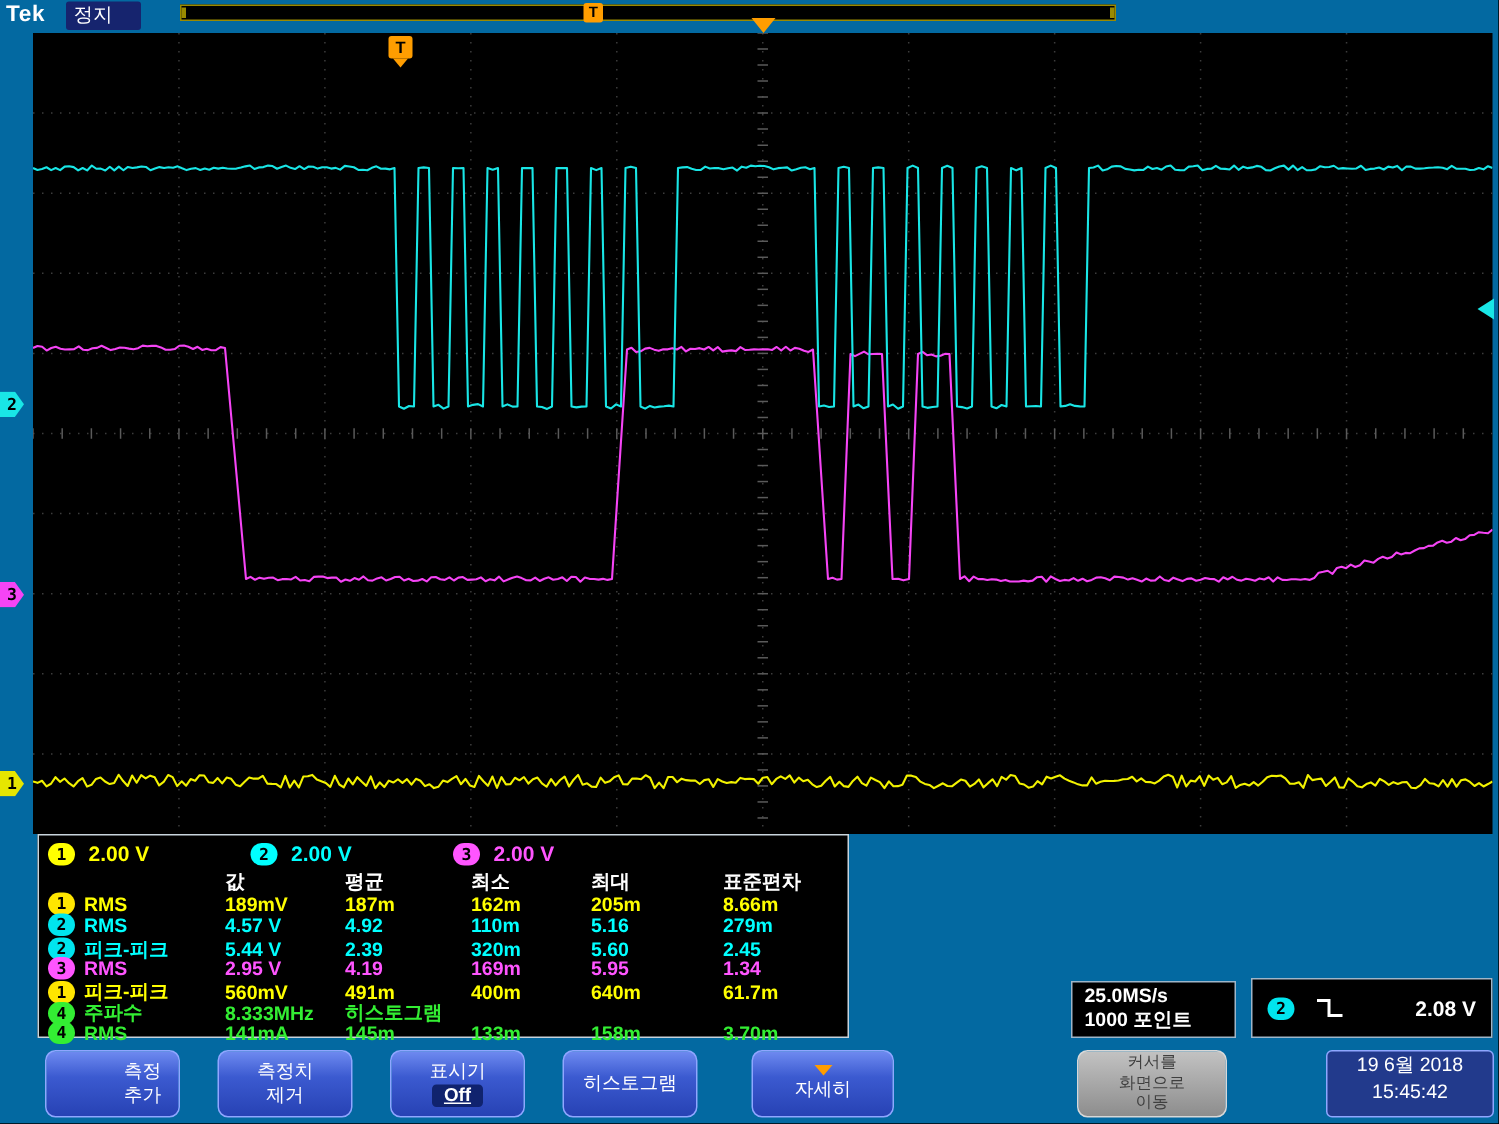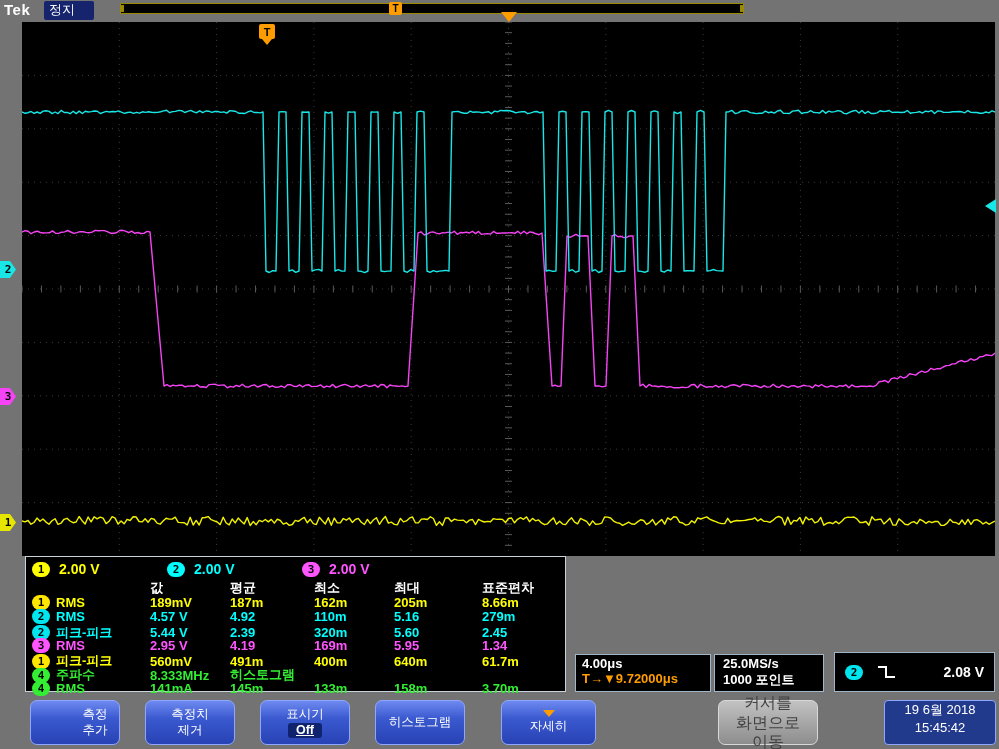--- a/index.html
+++ b/index.html
@@ -1,16 +1,16 @@
 <!DOCTYPE html>
 <html><head>
 <meta charset="utf-8">
 <style>
   html,body{margin:0;padding:0;background:#000;}
-  .screen{position:relative;width:999px;height:749px;background:#737373;overflow:hidden;
+  .screen{position:relative;width:999px;height:749px;background:#0369a1;overflow:hidden;
           font-family:"Liberation Sans",sans-serif;-webkit-font-smoothing:antialiased;}
 
   
   .tek-logo{position:absolute;left:4px;top:1px;color:#fff;font-size:15px;font-weight:bold;letter-spacing:0.5px;}
   .acq-status{position:absolute;left:44px;top:1px;color:#fff;font-size:13px;background:#16246e;padding:0 19px 1px 5px;border-radius:2px;}
   .record-bar{position:absolute;left:120px;top:3px;width:624px;height:11px;background:#000;
               border:1px solid #9a8a00;box-sizing:border-box;}
   .record-bar .endtick{position:absolute;top:1px;width:3px;height:7px;background:#9a8a00;}
   .record-t{position:absolute;left:268px;top:-2px;width:13px;height:13px;background:#ff9d00;color:#000;
             font-size:10px;font-weight:bold;display:flex;align-items:center;justify-content:center;border-radius:2px;}
@@ -52,21 +52,21 @@
   .trig-box{left:834px;top:652px;width:161px;height:40px;display:flex;align-items:center;padding:0 10px;}
   .trig-box .lvl{margin-left:auto;font-size:14px;}
   .slope-icon{margin-left:14px;}
 
   
   .menu-btn{position:absolute;top:700px;height:45px;border-radius:7px;box-sizing:border-box;
             background:linear-gradient(180deg,#6e8af0 0%,#3b5ad0 40%,#2742b4 100%);
             border:1px solid #8fa6ff;color:#fff;font-size:12.5px;line-height:1.22;
             display:flex;flex-direction:column;align-items:center;justify-content:center;cursor:pointer;}
   .menu-btn.disabled{background:linear-gradient(180deg,#c2c2c2,#8d8d8d);border-color:#d8d8d8;color:#3f3f3f;
-            font-size:16px;cursor:default;}
+            font-size:11px;cursor:default;}
   .off-chip{background:#10236e;padding:0 8px;border-radius:3px;margin-top:1px;font-weight:bold;text-decoration:underline;}
   .btn-arrow{width:0;height:0;border-left:6px solid transparent;border-right:6px solid transparent;
              border-top:7px solid #ff9d00;margin-bottom:2px;}
   .datetime-box{position:absolute;left:884px;top:700px;width:112px;height:45px;background:#223a8c;
                 border:1px solid #8fa6ff;border-radius:4px;box-sizing:border-box;color:#fff;font-size:13px;
                 display:flex;flex-direction:column;align-items:center;justify-content:flex-start;line-height:1.35;}
 </style>
 </head>
 <body>
 
@@ -310,24 +310,20 @@
           </span>
           <span>141mA</span>
           <span>145m</span>
           <span>133m</span>
           <span>158m</span>
           <span>3.70m</span>
         </div>
       </div>
   </div>
 
-  <div class="info-box timebase-box">
-    <div>4.00μs</div>
-    <div class="t2"><span>T→▼</span><span>9.72000μs</span></div>
-  </div>
   <div class="info-box acqinfo-box">
     <div>25.0MS/s</div>
     <div>1000 포인트</div>
   </div>
   <div class="info-box trig-box">
     <span class="chbadge" style="background:#00e5ee;">2</span>
     <svg class="slope-icon" width="20" height="16" viewBox="0 0 20 16">
       <polyline points="1,3 9,3 9,13 18,13" fill="none" stroke="#ffffff" stroke-width="2"></polyline>
     </svg>
     <span class="lvl">2.08 V</span>

